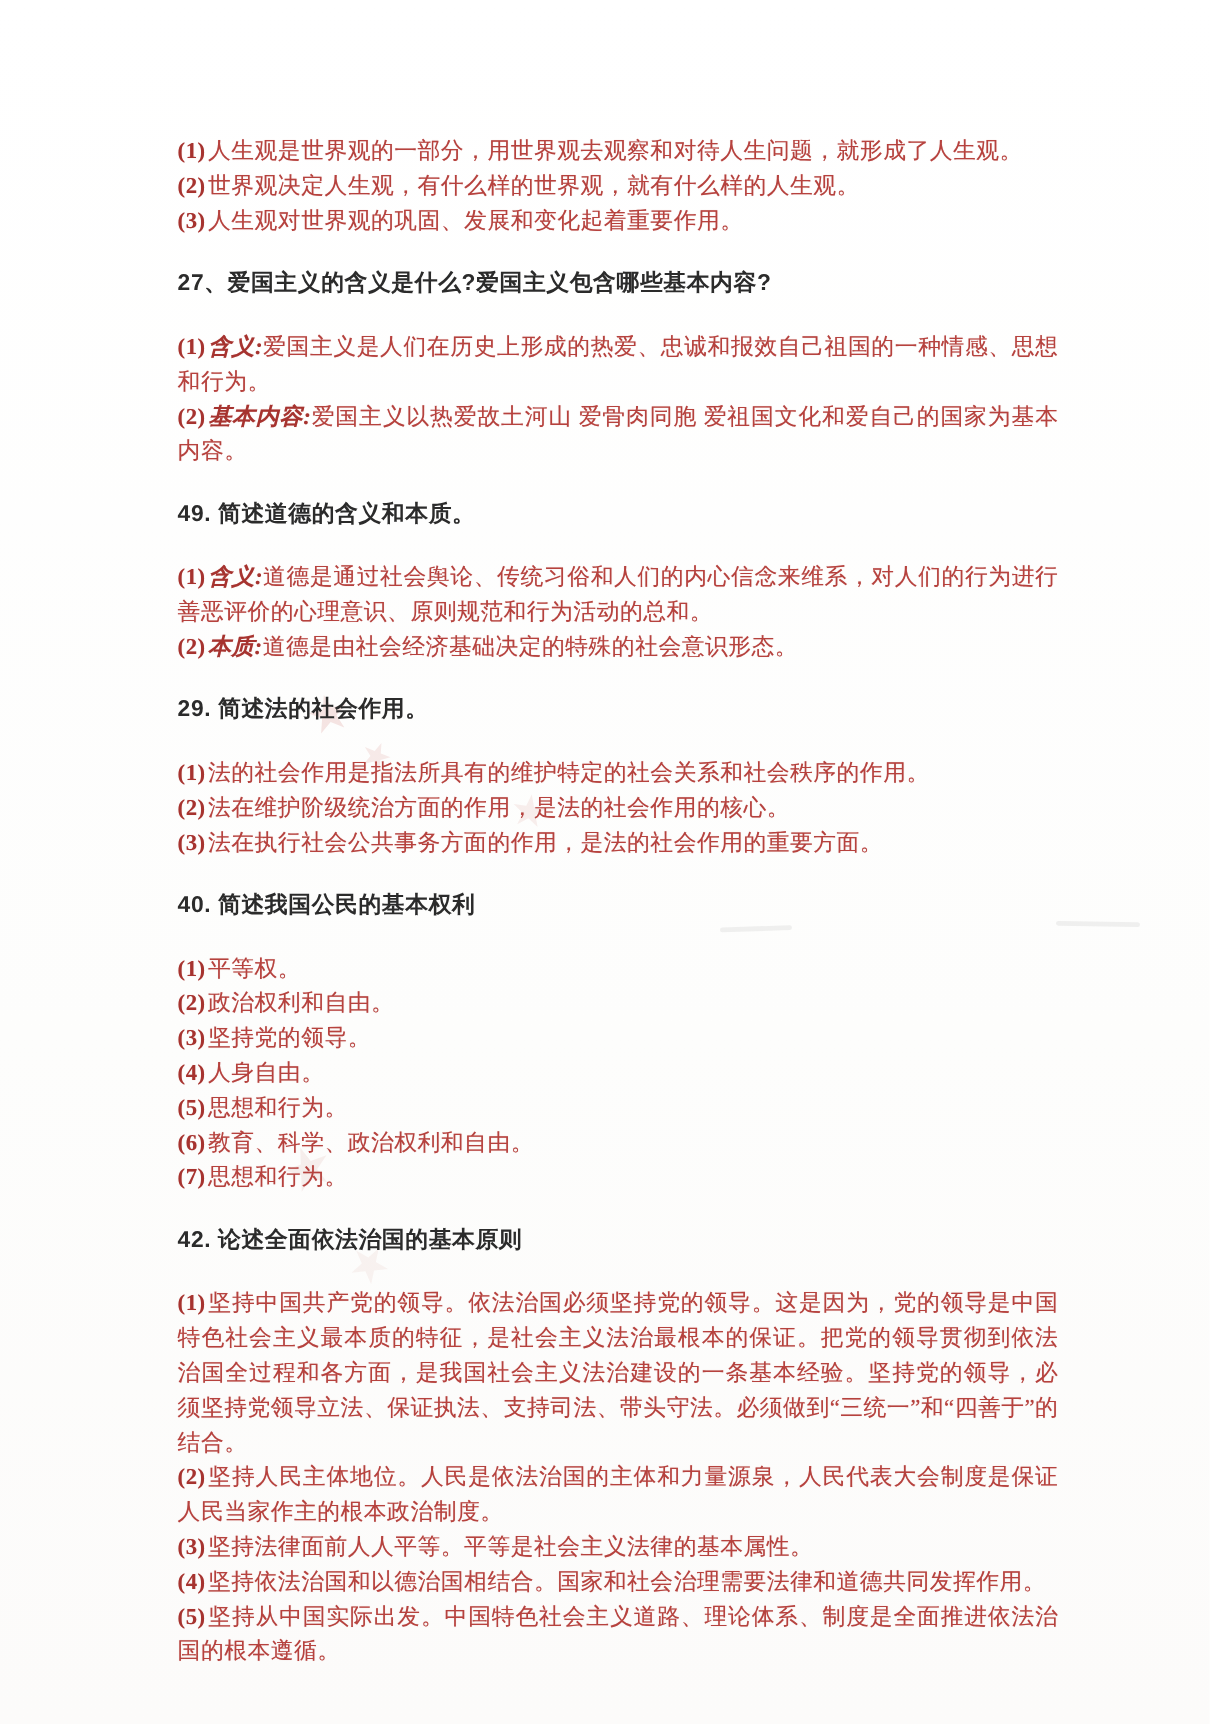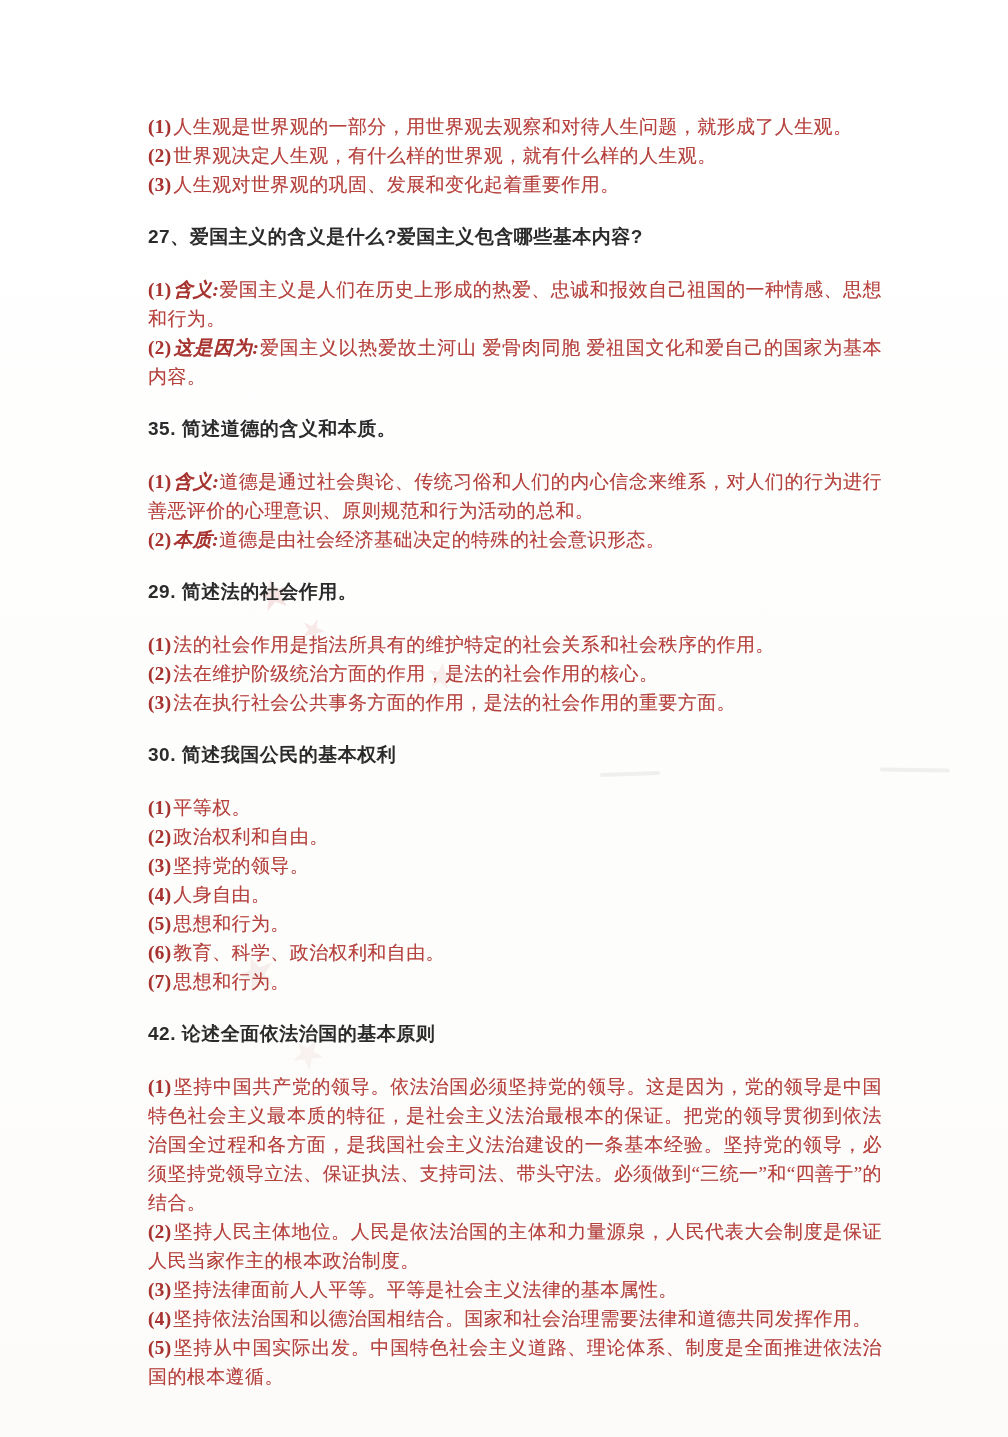--- a/index.html
+++ b/index.html
@@ -97,46 +97,46 @@
 
     <p class="answer-item"><strong class="num">(3)</strong><span class="txt">人生观对世界观的巩固、发展和变化起着重要作用。</span></p>
   </div>
     </section>
 
     <section class="qa-section">
       <h2 class="q-heading">27、爱国主义的含义是什么?爱国主义包含哪些基本内容?</h2>
       <div class="answers">
     <p class="answer-item"><strong class="num">(1)</strong><strong class="lead">含义:</strong><span class="txt">爱国主义是人们在历史上形成的热爱、忠诚和报效自己祖国的一种情感、思想和行为。</span></p>
 
-    <p class="answer-item"><strong class="num">(2)</strong><strong class="lead">这是因为:</strong><span class="txt">爱国主义以热爱故土河山 爱骨肉同胞 爱祖国文化和爱自己的国家为基本内容。</span></p>
+    <p class="answer-item"><strong class="num">(2)</strong><strong class="lead">基本内容:</strong><span class="txt">爱国主义以热爱故土河山 爱骨肉同胞 爱祖国文化和爱自己的国家为基本内容。</span></p>
   </div>
     </section>
 
     <section class="qa-section">
-      <h2 class="q-heading">35. 简述道德的含义和本质。</h2>
+      <h2 class="q-heading">49. 简述道德的含义和本质。</h2>
       <div class="answers">
     <p class="answer-item"><strong class="num">(1)</strong><strong class="lead">含义:</strong><span class="txt">道德是通过社会舆论、传统习俗和人们的内心信念来维系，对人们的行为进行善恶评价的心理意识、原则规范和行为活动的总和。</span></p>
 
     <p class="answer-item"><strong class="num">(2)</strong><strong class="lead">本质:</strong><span class="txt">道德是由社会经济基础决定的特殊的社会意识形态。</span></p>
   </div>
     </section>
 
     <section class="qa-section">
       <h2 class="q-heading">29. 简述法的社会作用。</h2>
       <div class="answers">
     <p class="answer-item"><strong class="num">(1)</strong><span class="txt">法的社会作用是指法所具有的维护特定的社会关系和社会秩序的作用。</span></p>
 
     <p class="answer-item"><strong class="num">(2)</strong><span class="txt">法在维护阶级统治方面的作用，是法的社会作用的核心。</span></p>
 
     <p class="answer-item"><strong class="num">(3)</strong><span class="txt">法在执行社会公共事务方面的作用，是法的社会作用的重要方面。</span></p>
   </div>
     </section>
 
     <section class="qa-section">
-      <h2 class="q-heading">30. 简述我国公民的基本权利</h2>
+      <h2 class="q-heading">40. 简述我国公民的基本权利</h2>
       <div class="answers">
     <p class="answer-item"><strong class="num">(1)</strong><span class="txt">平等权。</span></p>
 
     <p class="answer-item"><strong class="num">(2)</strong><span class="txt">政治权利和自由。</span></p>
 
     <p class="answer-item"><strong class="num">(3)</strong><span class="txt">坚持党的领导。</span></p>
 
     <p class="answer-item"><strong class="num">(4)</strong><span class="txt">人身自由。</span></p>
 
     <p class="answer-item"><strong class="num">(5)</strong><span class="txt">思想和行为。</span></p>

